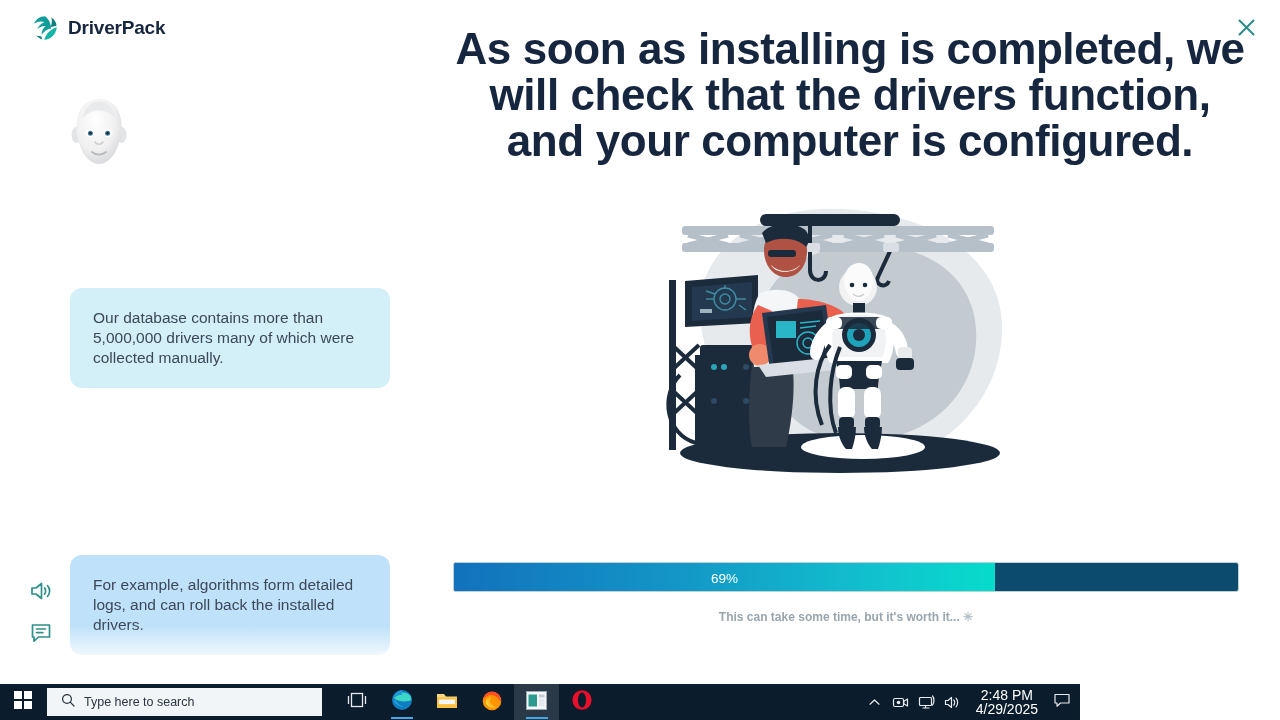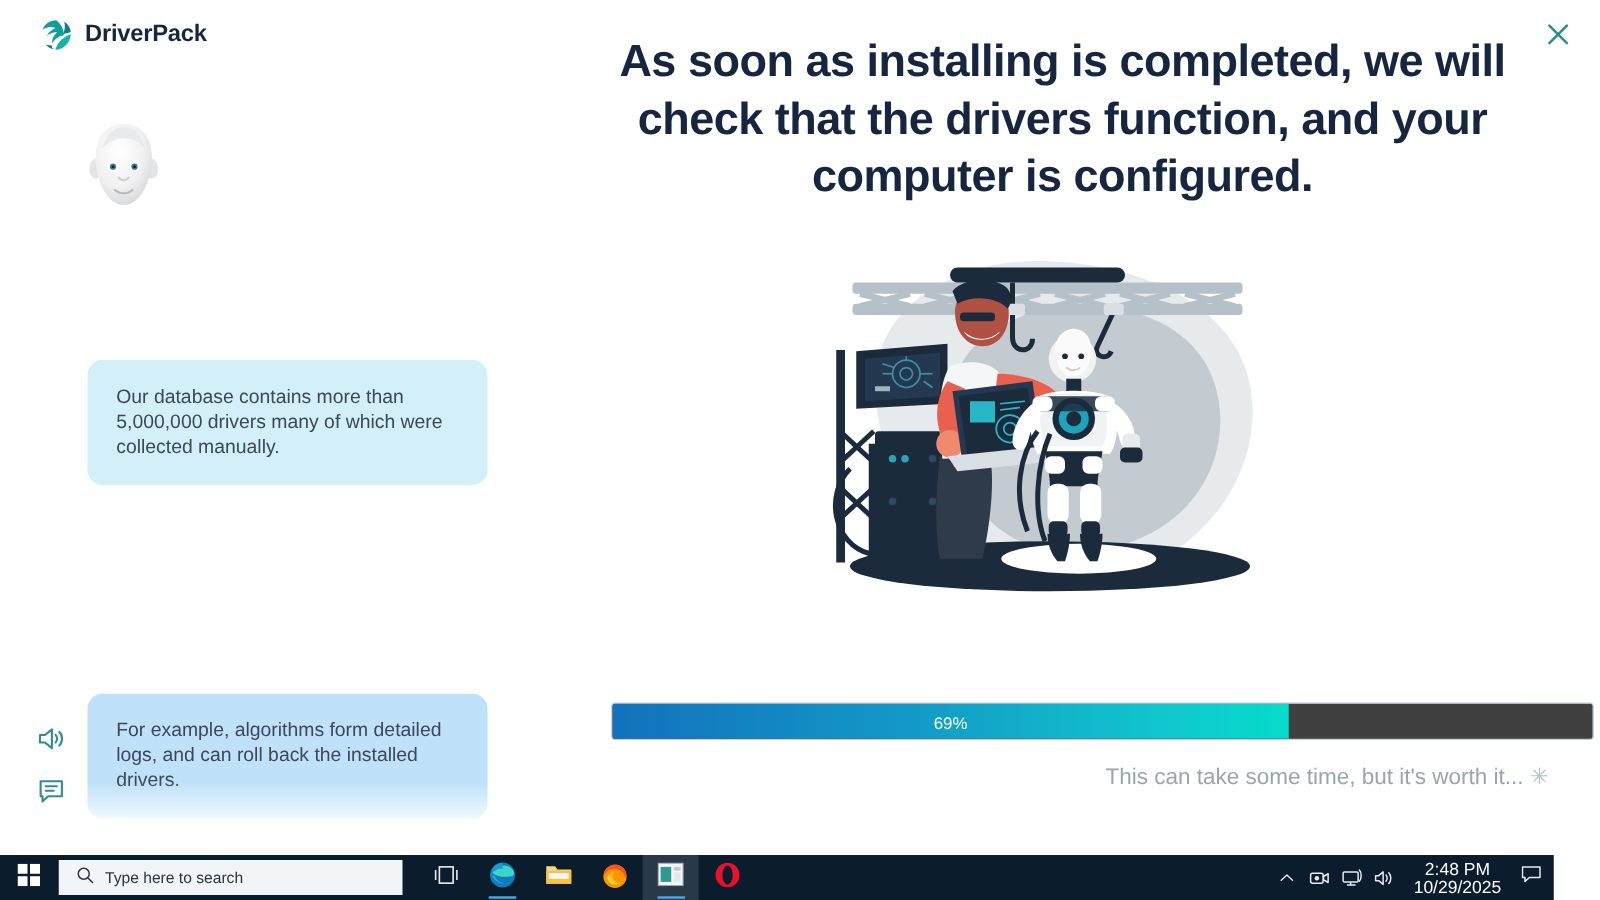--- a/index.html
+++ b/index.html
@@ -111,21 +111,21 @@
   .main {
     position: absolute;
     left: 420px; top: 0;
     width: 860px; height: 684px;
   }
   .headline {
     position: absolute;
     left: 35px; top: 26px;
     width: 790px;
     text-align: center;
-    font-size: 36px;
+    font-size: 44px;
     line-height: 46px;
     font-weight: bold;
     color: #16263f;
     letter-spacing: -0.4px;
   }
 
   
   .illustration {
     position: absolute;
     left: 220px; top: 195px;
@@ -135,54 +135,54 @@
 
   
   .progress-wrap {
     position: absolute;
     left: 33px; top: 562px;
     width: 786px;
   }
   .progress-track {
     position: relative;
     width: 786px; height: 30px;
-    background: #404040;
+    background: #0c4a6e;
     border: 1px solid #bfd0d6;
     border-radius: 3px;
     overflow: hidden;
     cursor: pointer;
-    margin-left: 36px;
   }
   .progress-fill {
     position: absolute; left: 0; top: 0; bottom: 0;
     background: linear-gradient(to right, #1272bd 0%, #1395c6 40%, #11c4ce 80%, #06dccb 100%);
   }
   .progress-label {
     position: absolute;
     left: 0; top: 0;
     height: 30px;
     display: flex; align-items: center; justify-content: center;
     font-size: 13.5px;
     color: #ffffff;
     font-weight: normal;
   }
   .progress-note {
     margin-top: 18px;
-    text-align: right;
+    text-align: center;
     width: 786px;
-    font-size: 18px;
+    font-size: 12px;
     color: #9aa5ad;
+    font-weight: bold;
   }
   .progress-note .sparkle { color: #b9c2c8; }
 
   
   .taskbar {
     position: absolute;
     left: 0; bottom: 0;
-    width: 1243px; height: 36px;
+    width: 1080px; height: 36px;
     background: #0b1c2c;
     display: flex; align-items: center;
   }
   .start-btn {
     width: 46px; height: 36px;
     display: flex; align-items: center; justify-content: center;
     cursor: pointer;
   }
   .search-box {
     width: 275px; height: 28px;
@@ -582,21 +582,21 @@
       </div>
       <div class="tray-icon">
         <svg width="17" height="15" viewBox="0 0 17 15" xmlns="http://www.w3.org/2000/svg">
           <path d="M1.5 5.5 H4 L7.5 2.5 V12.5 L4 9.5 H1.5 Z" fill="none" stroke="#e7eaee" stroke-width="1.2" stroke-linejoin="round"></path>
           <path d="M9.8 5 C11 6.2 11 8.8 9.8 10" fill="none" stroke="#e7eaee" stroke-width="1.2" stroke-linecap="round"></path>
           <path d="M12 3.2 C14.2 5.4 14.2 9.6 12 11.8" fill="none" stroke="#e7eaee" stroke-width="1.2" stroke-linecap="round"></path>
         </svg>
       </div>
       <div class="clock">
         <span>2:48 PM</span>
-        <span>10/29/2025</span>
+        <span>4/29/2025</span>
       </div>
       <div class="notif">
         <span>
           <svg width="16" height="15" viewBox="0 0 16 15" xmlns="http://www.w3.org/2000/svg">
             <path d="M1 1.5 H15 V10 H6.5 L3 13.2 V10 H1 Z" fill="none" stroke="#e7eaee" stroke-width="1.2" stroke-linejoin="round"></path>
           </svg>
         </span>
       </div>
     </div>
   </div>

